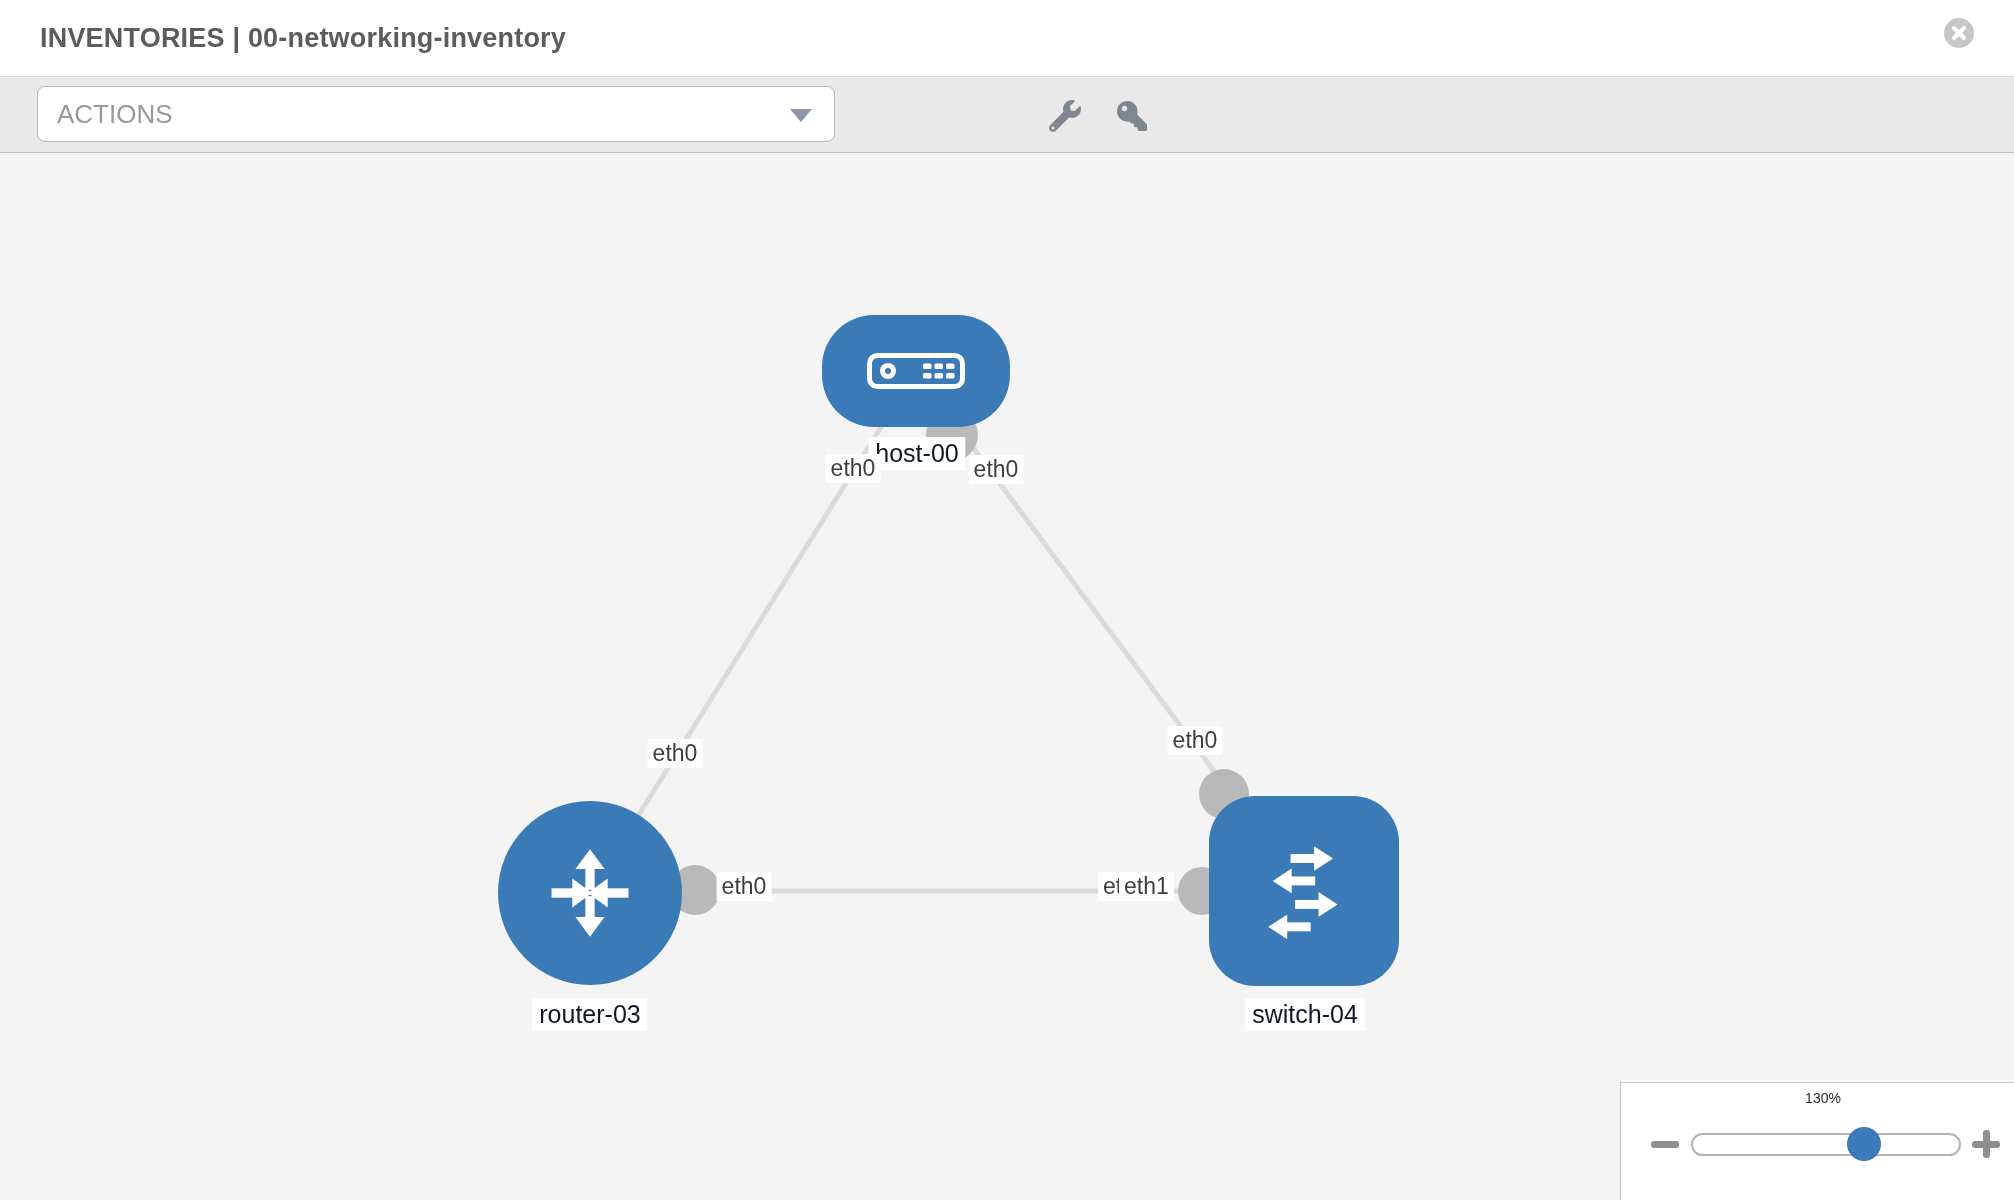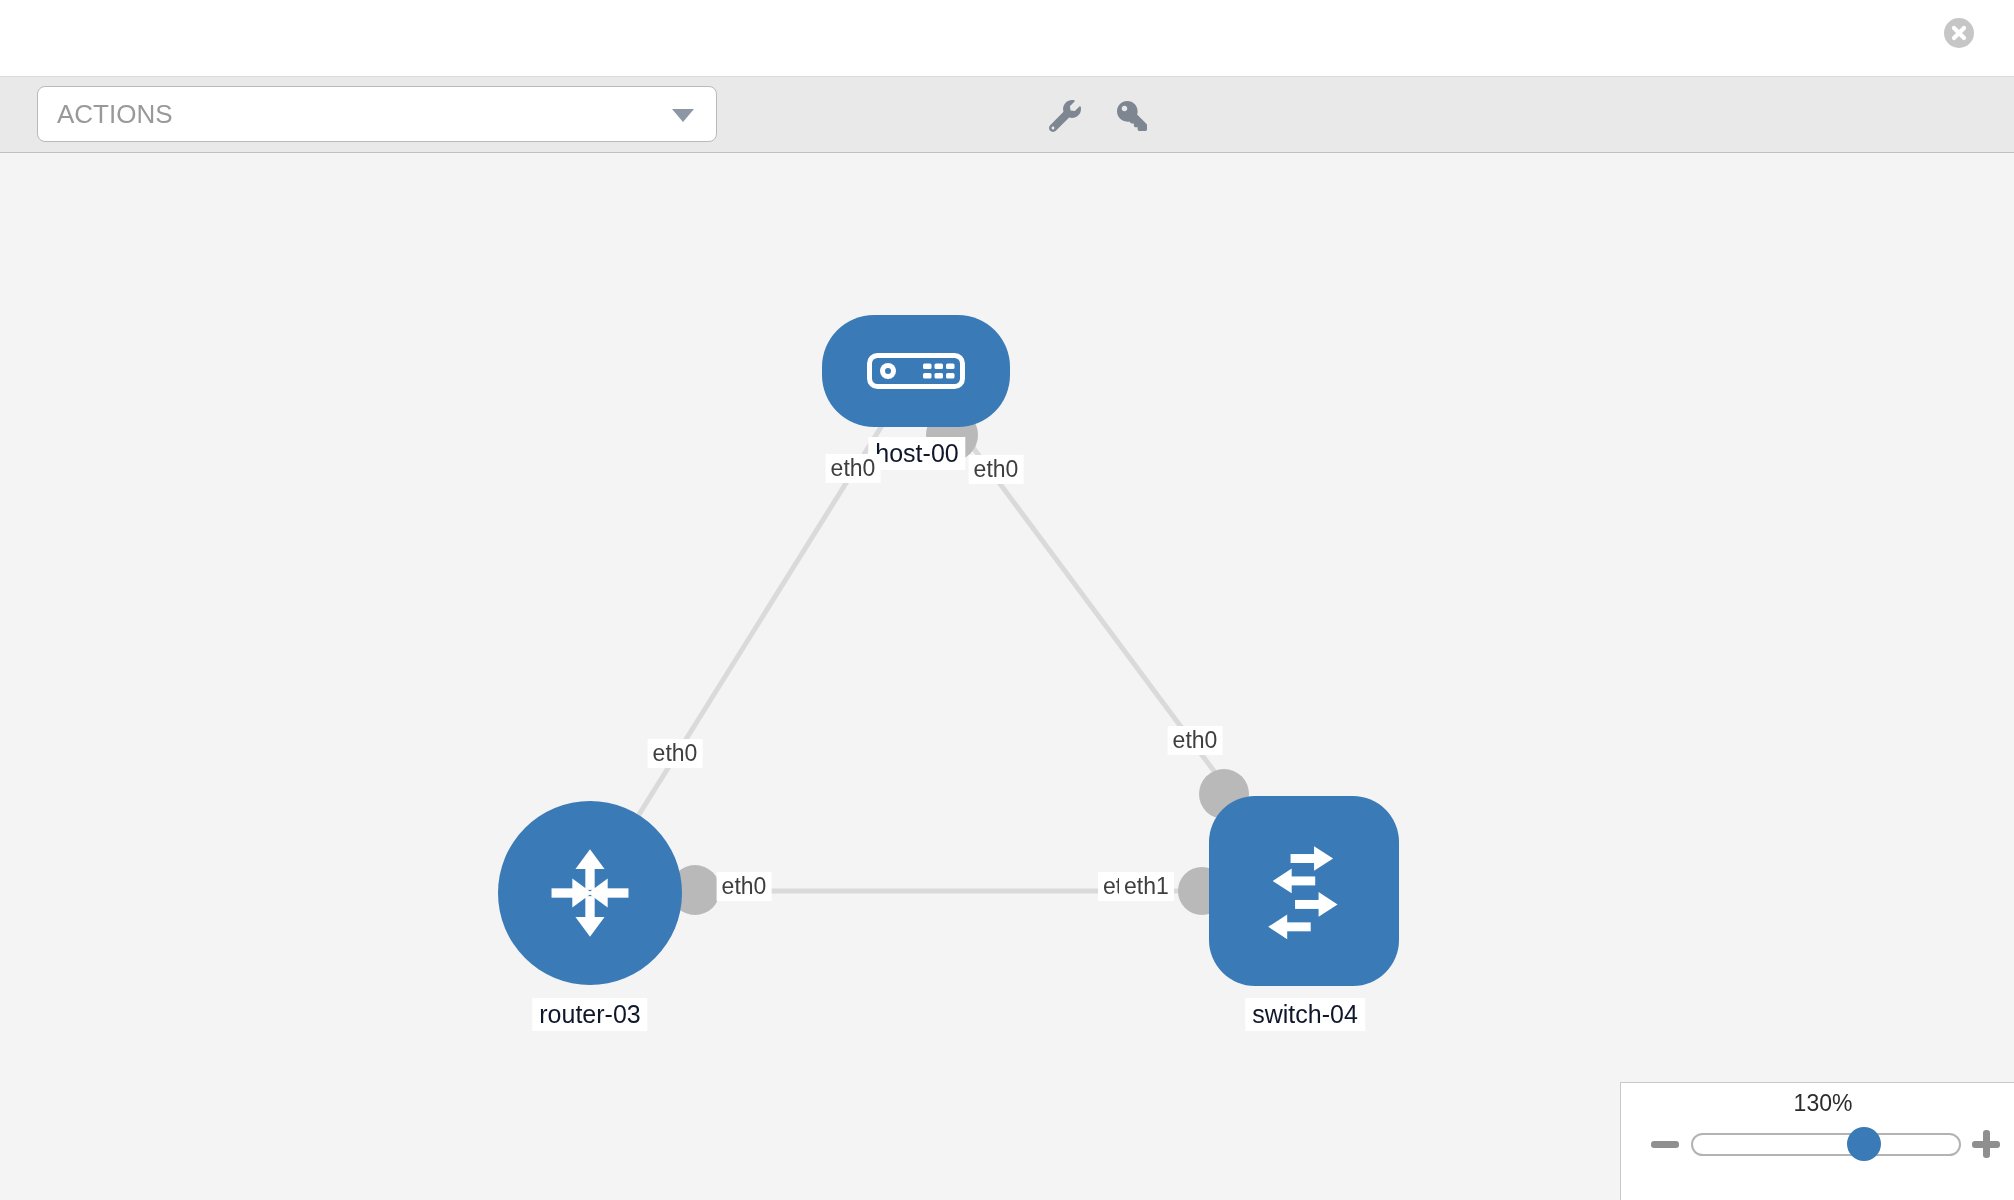--- a/index.html
+++ b/index.html
@@ -19,21 +19,21 @@
   
   .toolbar { position:absolute; top:77px; left:0; width:100%; height:76px;
              background:#e9e9e9; border-bottom:1px solid #bfbfbf; }
   .dropdown { position:absolute; top:9px; height:56px; background:#fff;
               border:1px solid #b9b9b9; border-radius:8px; display:flex;
               align-items:center; cursor:pointer; }
   .dropdown .ph { margin-left:19px; font-size:26px; color:#999; }
   .caret { position:absolute; right:22px; top:22px; width:0; height:0;
            border-left:11px solid transparent; border-right:11px solid transparent;
            border-top:13px solid #8d97a3; }
-  .dd-actions { left:37px;  width:680px;text-align:center; }
+  .dd-actions { left:37px;  width:798px;text-align:center; }
   .dd-search  { left:1182px; width:794px; }
   .tool-btn { position:absolute; top:22px; width:36px; height:34px; background:none; border:none;
               cursor:pointer; display:flex; align-items:center; justify-content:center; }
   .tool-btn svg { fill:#7d8691; }
   .btn-wrench { left:1047px; }
   .btn-key    { left:1114px; }
 
   
   .canvas { position:absolute; top:153px; left:0; width:2014px; height:1047px;
             background:#f4f4f4; }
@@ -50,40 +50,41 @@
   .lbl { position:absolute; background:#fff; color:#3e3e3e; white-space:nowrap; z-index:4; }
   .node-lbl { font-size:25px; color:#0f172a; padding:2px 7px; transform:translateX(-50%); }
   .if-lbl   { font-size:23px; padding:1px 5px; }
   .ctr      { transform:translateX(-50%); }
   .lbl-over { z-index:5; }
 
   
   .zoom-panel { position:absolute; left:1620px; top:929px; width:400px; height:140px;
                 background:#fff; border:1px solid #c9c9c9; z-index:10; }
   .zoom-level { position:absolute; left:202px; top:7px; transform:translateX(-50%);
-                font-size:23px; color:#2c2c2c; }
+                font-size:14px; color:#2c2c2c; }
   .zoom-minus { position:absolute; left:30px; top:58px; width:28px; height:7px;
                 background:#8f8f8f; border-radius:3px; border:none; cursor:pointer; }
   .zoom-track { position:absolute; left:70px; top:50px; width:270px; height:23px;
                 background:#fff; border:2px solid #b3b3b3; border-radius:12px; cursor:pointer; }
   .zoom-thumb { position:absolute; left:226px; top:44px; width:34px; height:34px;
                 border-radius:50%; background:#397ab7; cursor:grab; }
   .zoom-plus  { position:absolute; left:351px; top:47px; width:28px; height:28px;
                 background:none; border:none; cursor:pointer; }
   .zoom-plus .h { position:absolute; left:0; top:10.5px; width:28px; height:7px;
                   background:#8f8f8f; border-radius:3px; }
   .zoom-plus .v { position:absolute; left:10.5px; top:0; width:7px; height:28px;
                   background:#8f8f8f; border-radius:3px; }
 </style>
 </head>
 <body>
 
 <div class="app">
 
   <div class="header">
+    <div class="page-title">INVENTORIES | 00-networking-inventory</div>
     <button class="close-btn">
       <svg width="16" height="16" viewBox="0 0 16 16">
         <line x1="3" y1="3" x2="13" y2="13" stroke="#fff" stroke-width="4.2" stroke-linecap="round"></line>
         <line x1="13" y1="3" x2="3" y2="13" stroke="#fff" stroke-width="4.2" stroke-linecap="round"></line>
       </svg>
     </button>
   </div>
 
   <div class="toolbar">
     <div class="dropdown dd-actions">

